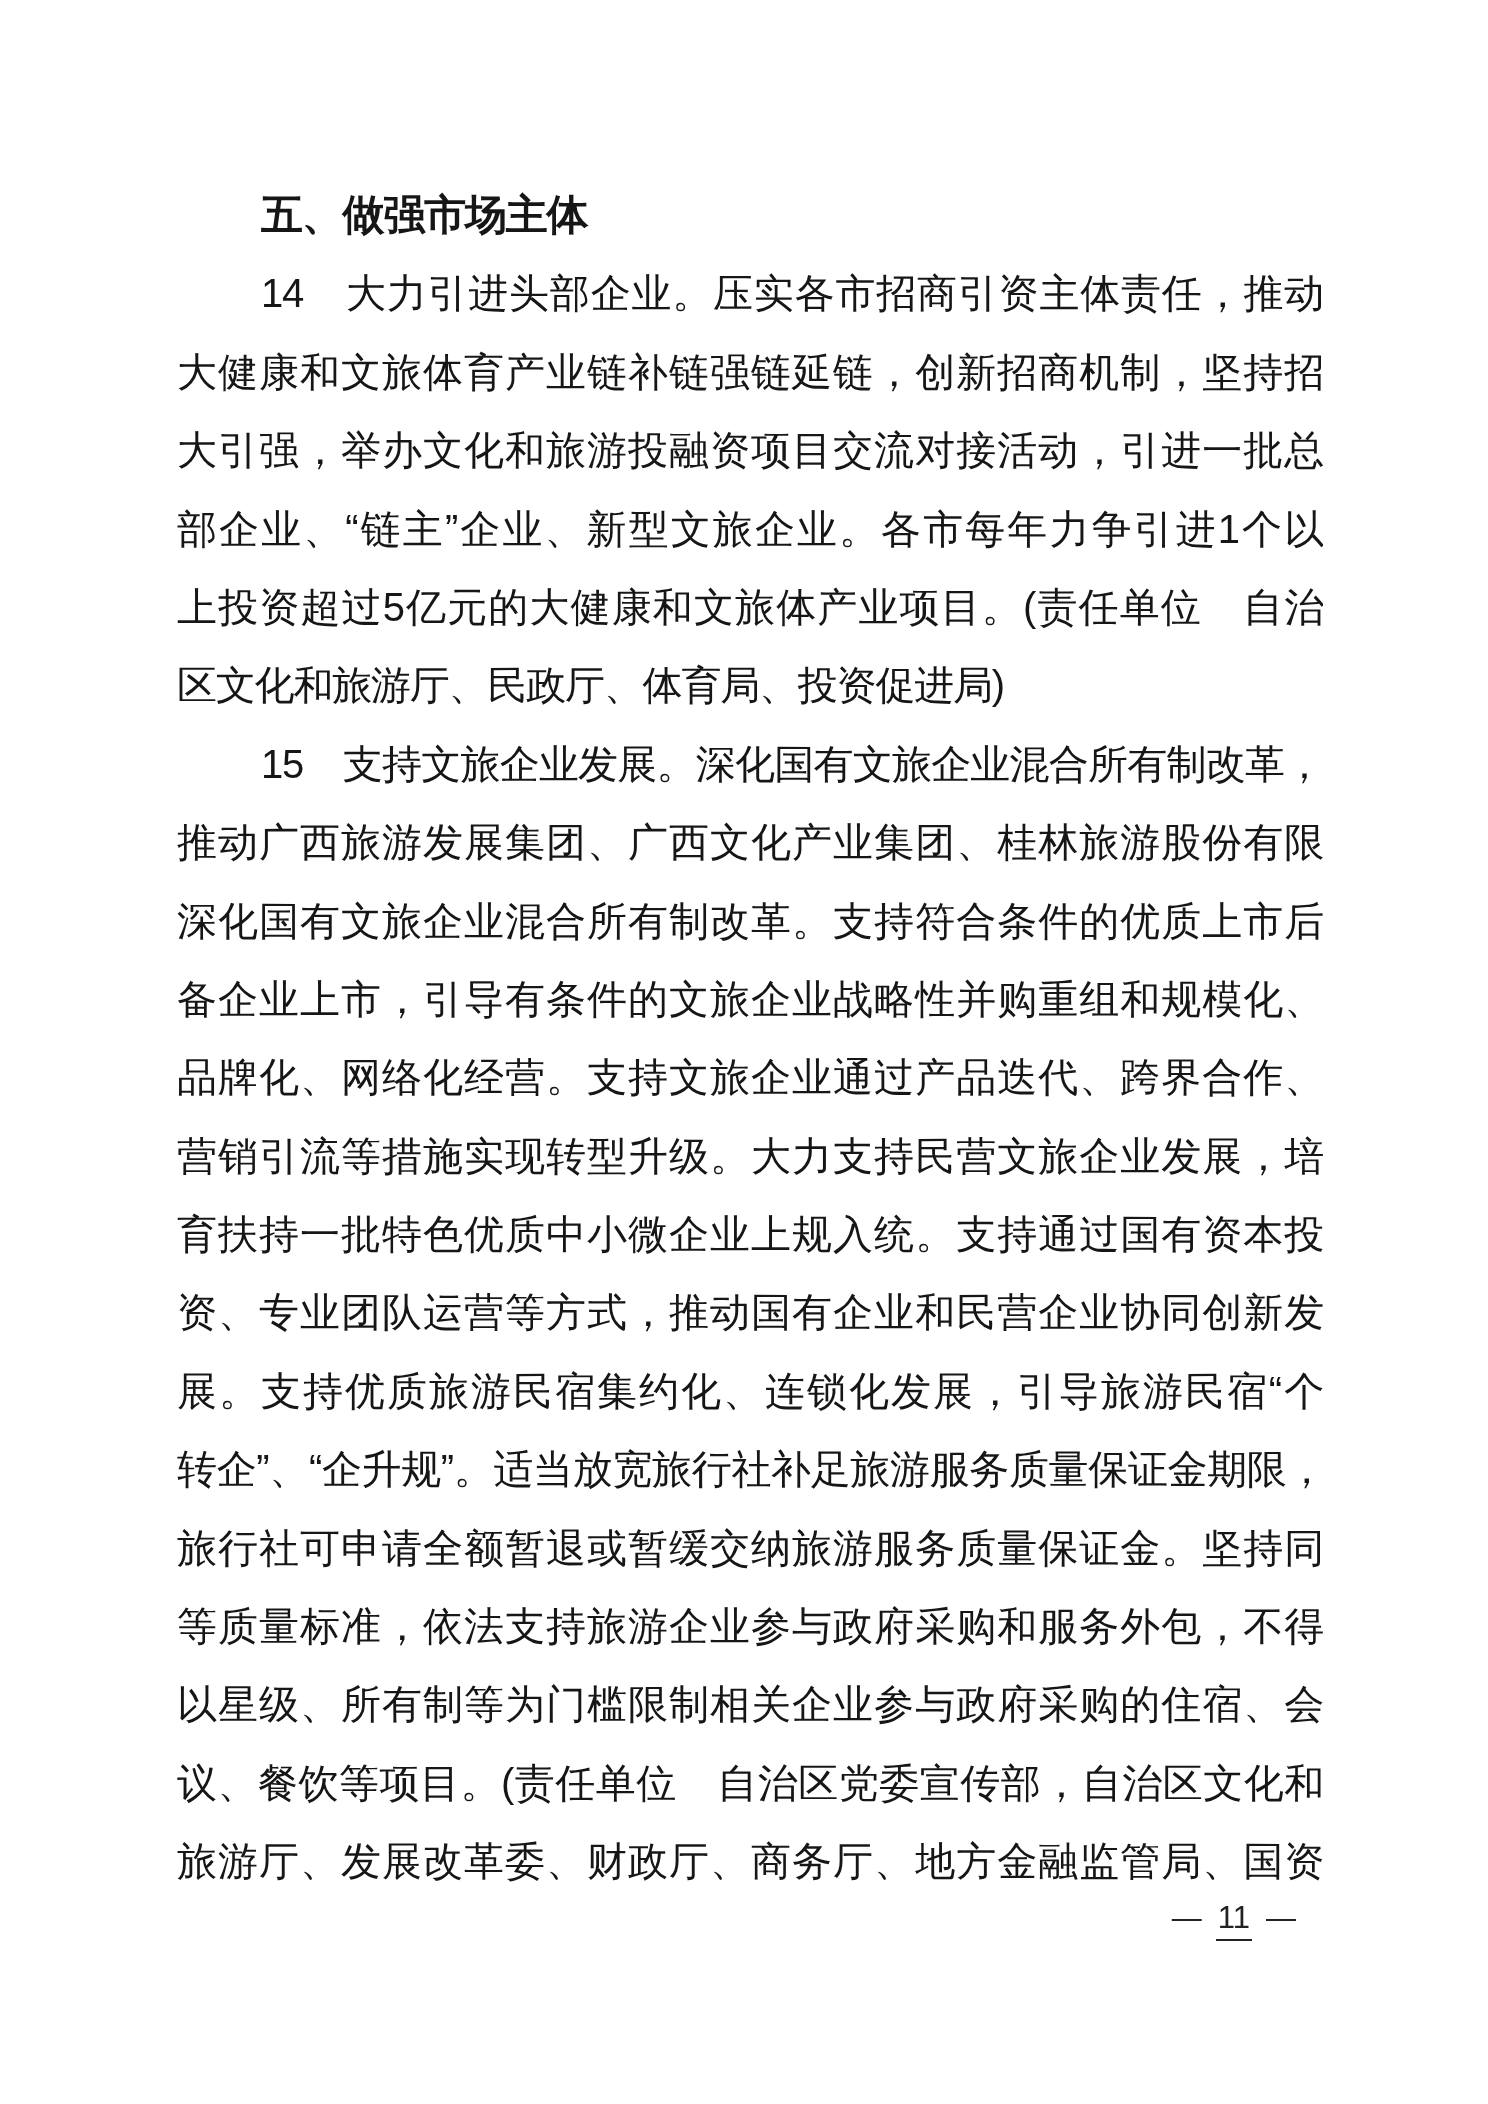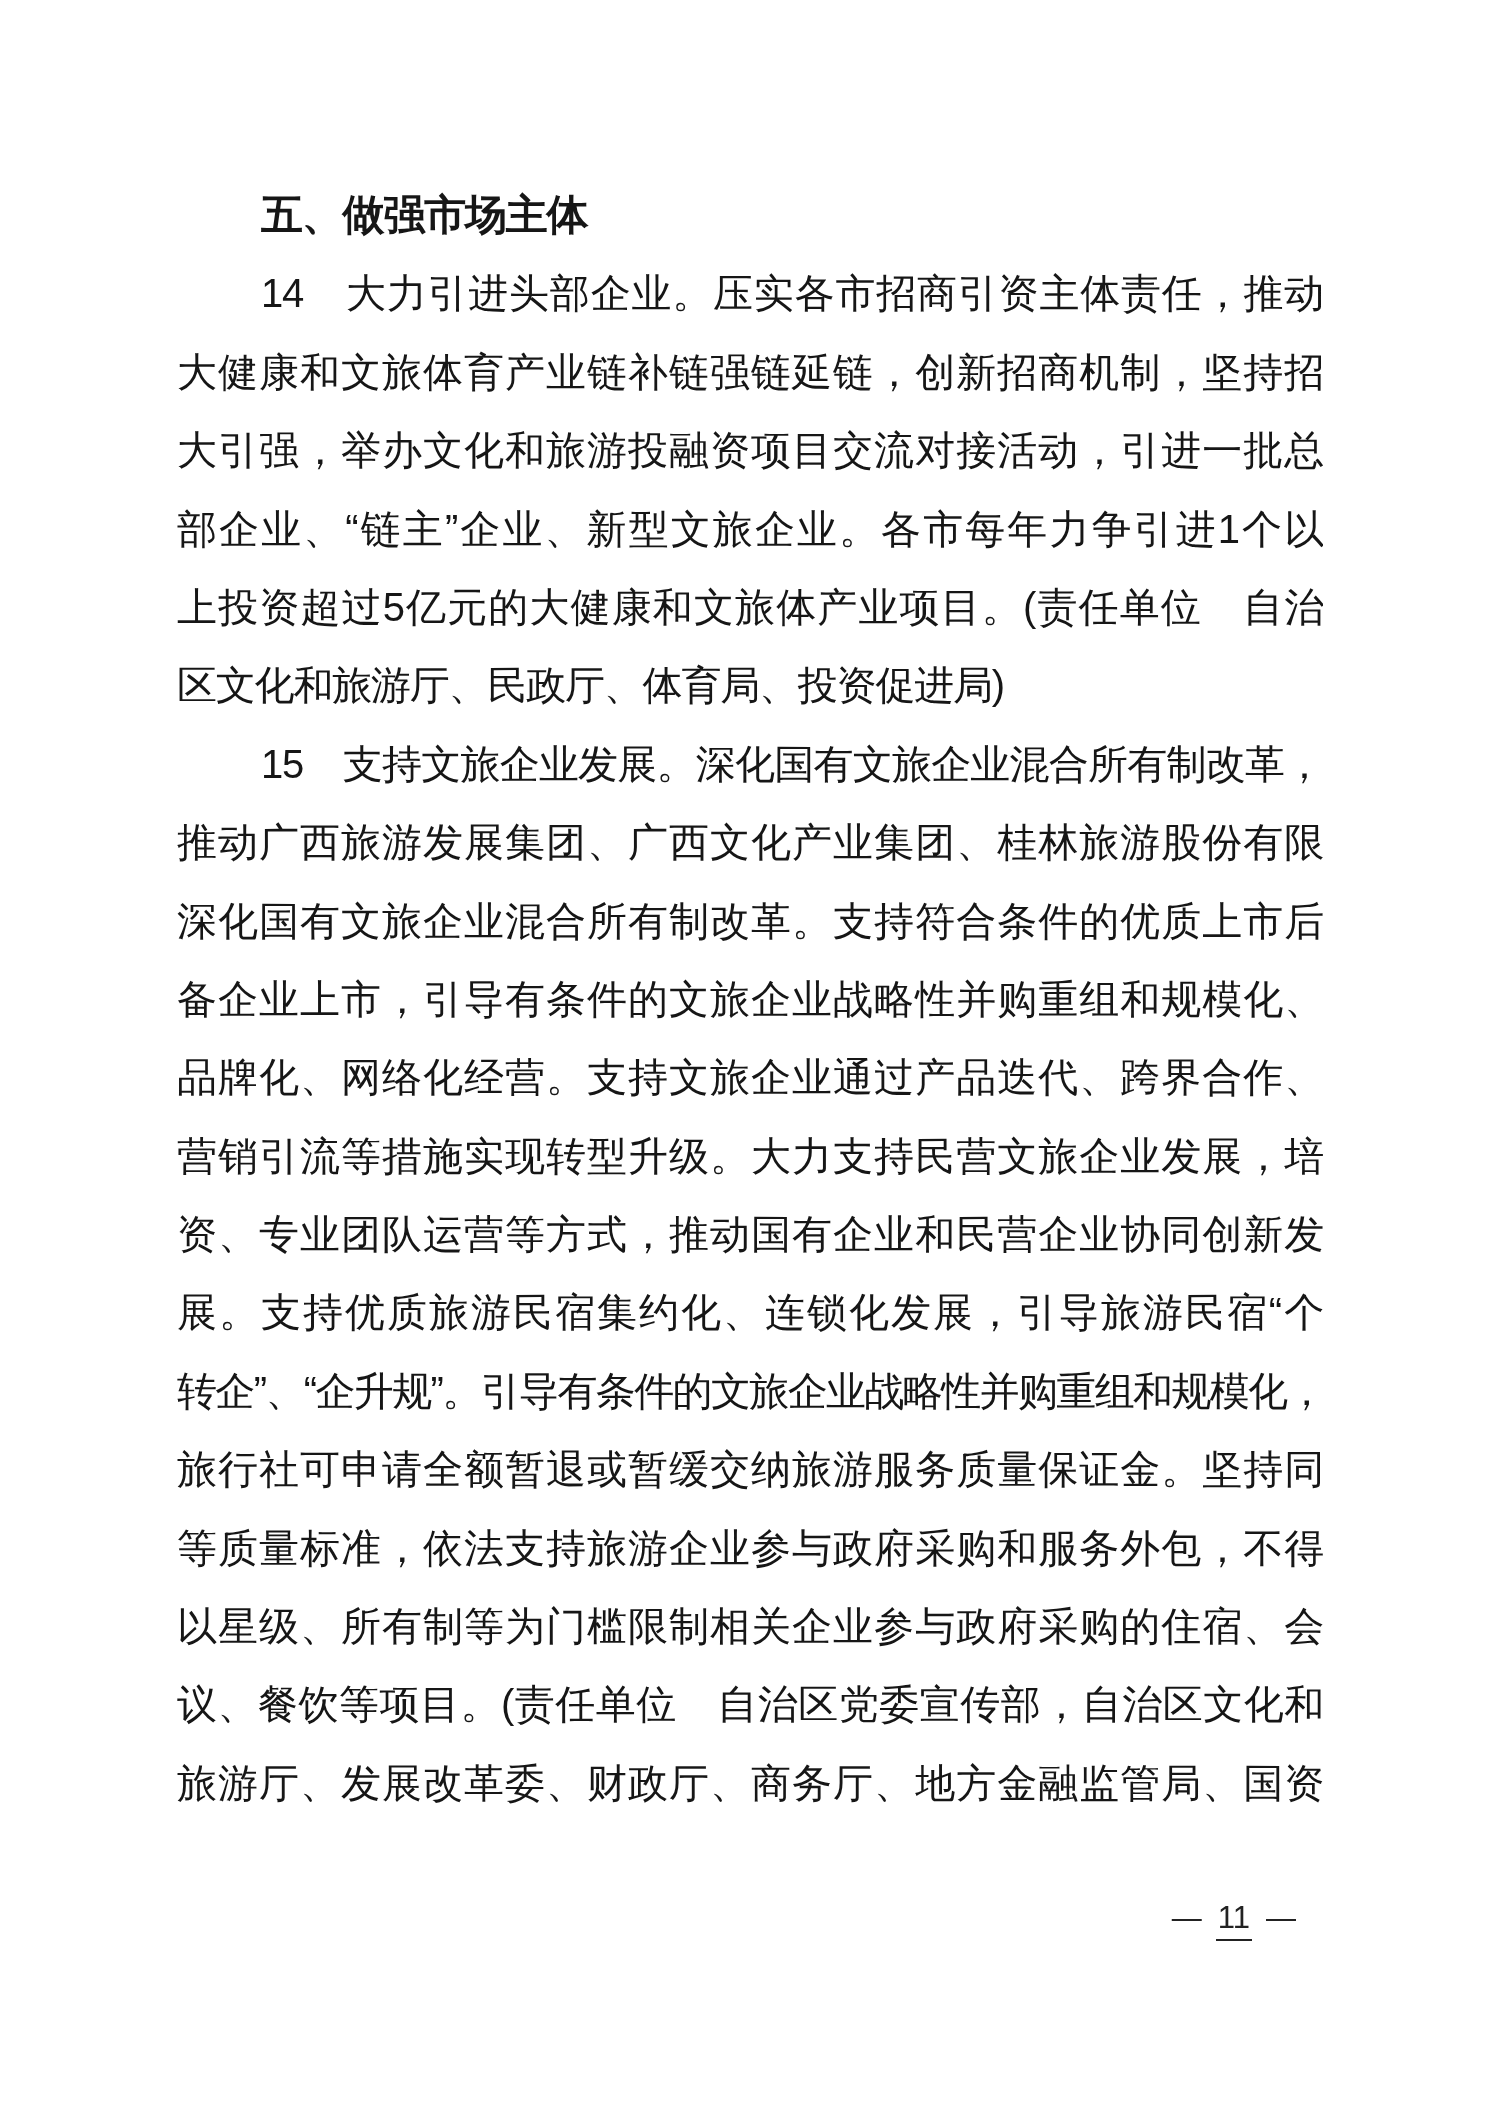--- a/index.html
+++ b/index.html
@@ -84,23 +84,24 @@
     <div class="line">部企业、“链主”企业、新型文旅企业。各市每年力争引进1个以</div>
     <div class="line">上投资超过5亿元的大健康和文旅体产业项目。(责任单位　自治</div>
     <div class="line para-end">区文化和旅游厅、民政厅、体育局、投资促进局)</div>
 
     <div class="line indent">15　支持文旅企业发展。深化国有文旅企业混合所有制改革，</div>
     <div class="line">推动广西旅游发展集团、广西文化产业集团、桂林旅游股份有限</div>
     <div class="line">深化国有文旅企业混合所有制改革。支持符合条件的优质上市后</div>
     <div class="line">备企业上市，引导有条件的文旅企业战略性并购重组和规模化、</div>
     <div class="line">品牌化、网络化经营。支持文旅企业通过产品迭代、跨界合作、</div>
     <div class="line">营销引流等措施实现转型升级。大力支持民营文旅企业发展，培</div>
+    <div class="line">育扶持一批特色优质中小微企业上规入统。支持通过国有资本投</div>
     <div class="line">资、专业团队运营等方式，推动国有企业和民营企业协同创新发</div>
     <div class="line">展。支持优质旅游民宿集约化、连锁化发展，引导旅游民宿“个</div>
-    <div class="line tighter">转企”、“企升规”。引导有条件的文旅企业战略性并购重组和规模化，</div>
+    <div class="line tighter">转企”、“企升规”。适当放宽旅行社补足旅游服务质量保证金期限，</div>
     <div class="line">旅行社可申请全额暂退或暂缓交纳旅游服务质量保证金。坚持同</div>
     <div class="line">等质量标准，依法支持旅游企业参与政府采购和服务外包，不得</div>
     <div class="line">以星级、所有制等为门槛限制相关企业参与政府采购的住宿、会</div>
     <div class="line">议、餐饮等项目。(责任单位　自治区党委宣传部，自治区文化和</div>
     <div class="line">旅游厅、发展改革委、财政厅、商务厅、地方金融监管局、国资</div>
 
   </div>
 
   <div class="footer">
     <span class="dash">—</span><span class="num">11</span><span class="dash">—</span>

